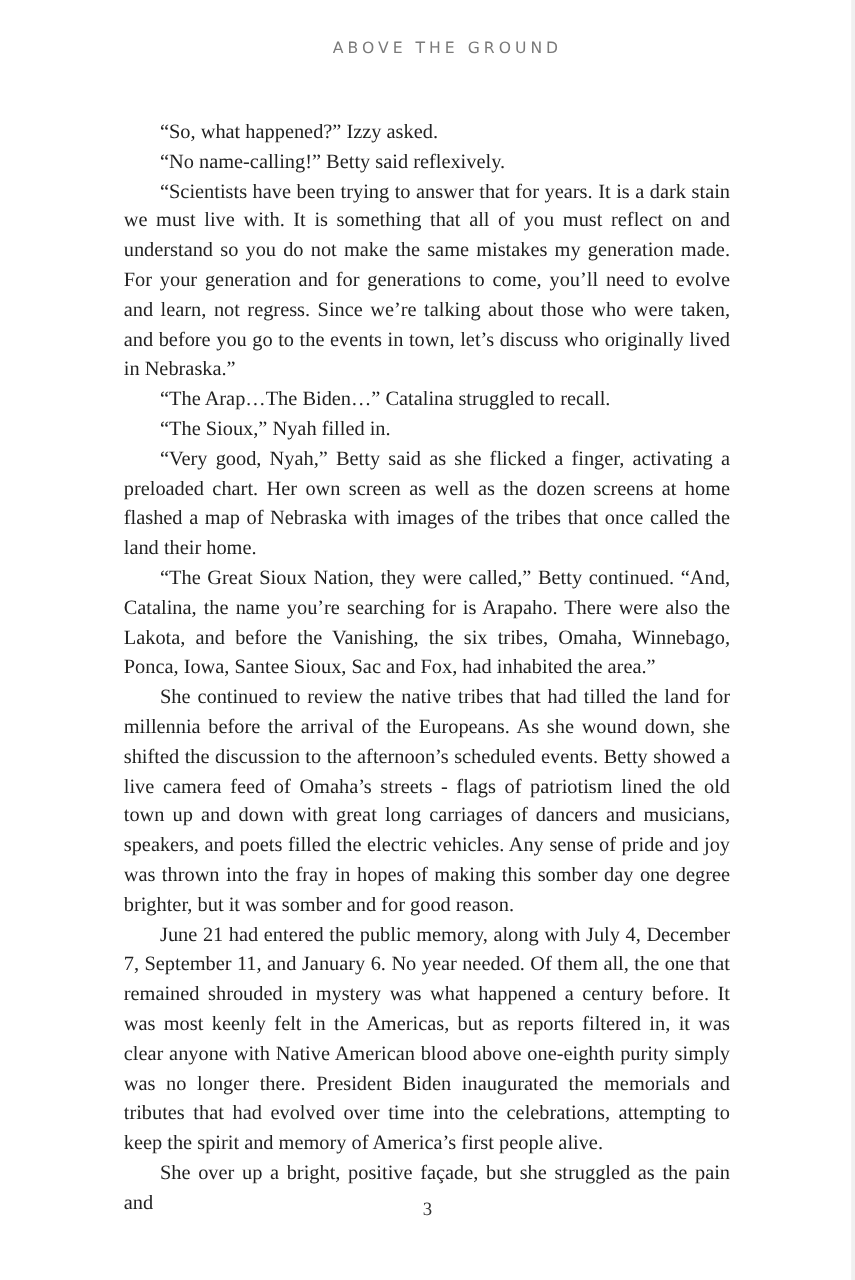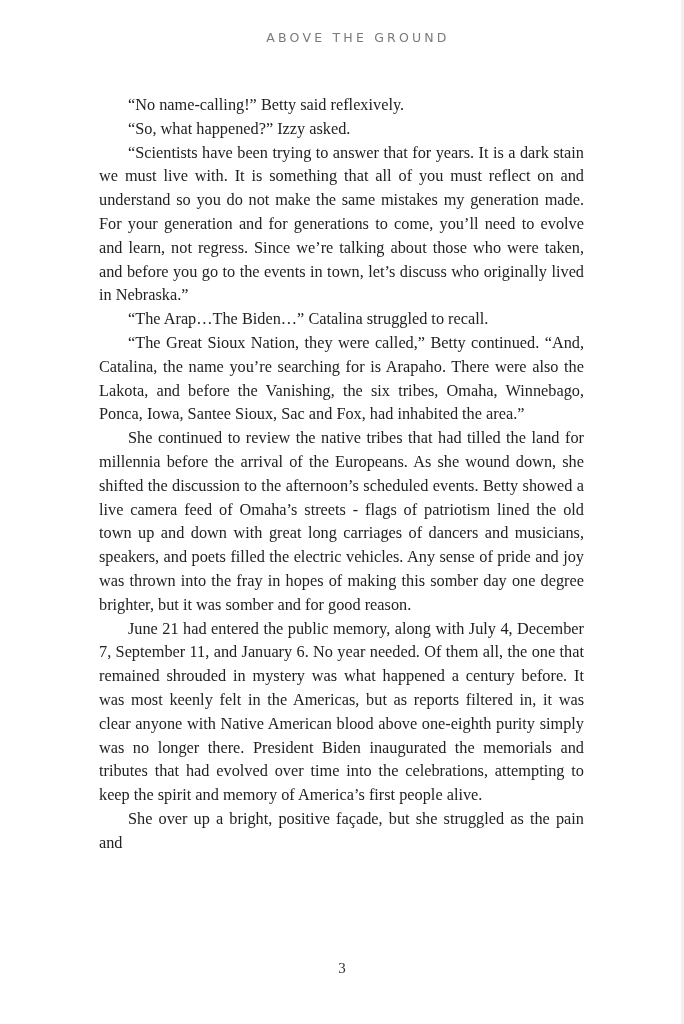--- a/index.html
+++ b/index.html
@@ -26,23 +26,25 @@
   }
 </style>
 </head>
 <body>
 
 <div class="right-edge"></div>
 
 <div class="running-head">Above the Ground</div>
 
 <div class="body-text">
+  <p>“So, what happened?” Izzy asked.</p>
   <p>“No name-calling!” Betty said reflexively.</p>
-  <p>“So, what happened?” Izzy asked.</p>
   <p>“Scientists have been trying to answer that for years. It is a dark stain we must live with. It is something that all of you must reflect on and under­stand so you do not make the same mistakes my generation made. For your generation and for generations to come, you’ll need to evolve and learn, not regress. Since we’re talking about those who were taken, and before you go to the events in town, let’s discuss who originally lived in Nebraska.”</p>
   <p>“The Arap…The Biden…” Catalina struggled to recall.</p>
+  <p>“The Sioux,” Nyah filled in.</p>
+  <p>“Very good, Nyah,” Betty said as she flicked a finger, activating a preloaded chart. Her own screen as well as the dozen screens at home flashed a map of Nebraska with images of the tribes that once called the land their home.</p>
   <p>“The Great Sioux Nation, they were called,” Betty continued. “And, Catalina, the name you’re searching for is Arapaho. There were also the La­kota, and before the Vanishing, the six tribes, Omaha, Winnebago, Ponca, Iowa, Santee Sioux, Sac and Fox, had inhabited the area.”</p>
   <p>She continued to review the native tribes that had tilled the land for millennia before the arrival of the Europeans. As she wound down, she shifted the discussion to the afternoon’s scheduled events. Betty showed a live camera feed of Omaha’s streets - flags of patriotism lined the old town up and down with great long carriages of dancers and musicians, speakers, and poets filled the electric vehicles. Any sense of pride and joy was thrown into the fray in hopes of making this somber day one degree brighter, but it was somber and for good reason.</p>
   <p>June 21 had entered the public memory, along with July 4, December 7, September 11, and January 6. No year needed. Of them all, the one that remained shrouded in mystery was what happened a century before. It was most keenly felt in the Americas, but as reports filtered in, it was clear any­one with Native American blood above one-eighth purity simply was no longer there. President Biden inaugurated the memorials and tributes that had evolved over time into the celebrations, attempting to keep the spirit and memory of America’s first people alive.</p>
   <p>She over up a bright, positive façade, but she struggled as the pain and</p>
 </div>
 
 <div class="page-number">3</div>
 
 </body></html>

